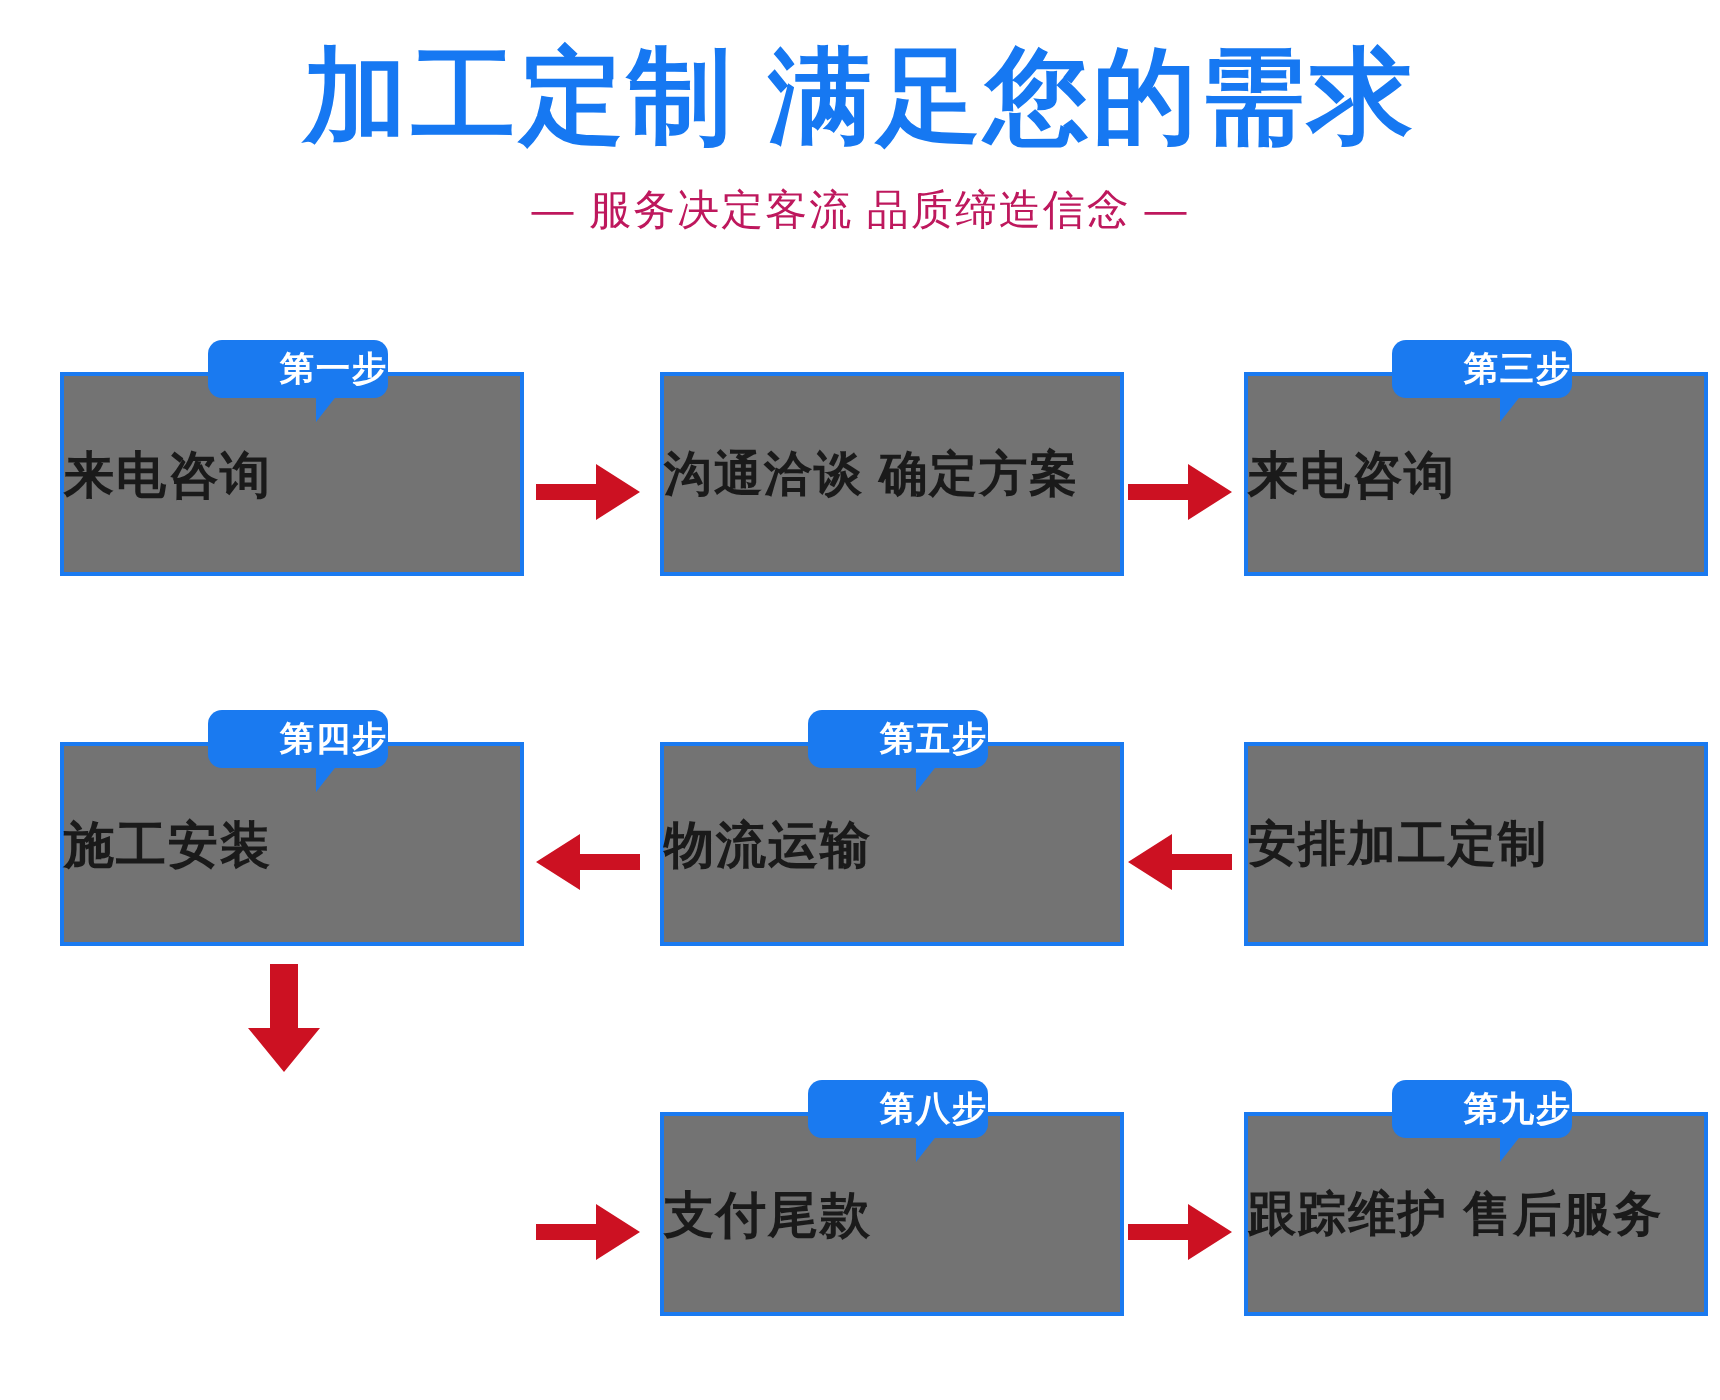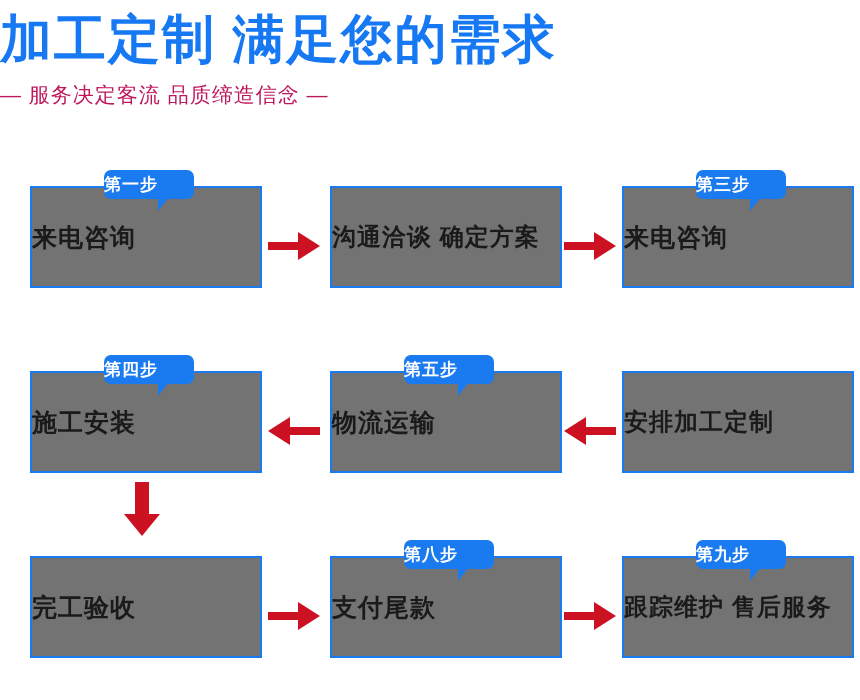--- a/index.html
+++ b/index.html
@@ -10,21 +10,22 @@
   body {
     width: 860px;
     height: 700px;
     overflow: hidden;
     font-family: "Liberation Sans", "DejaVu Sans", sans-serif;
     position: relative;
   }
 
   
   .header {
-    padding-top: 12px;
+    text-align: center;
+    padding-top: 22px;
   }
   .main-title {
     font-size: 52px;
     font-weight: bold;
     color: #1678f2;
     letter-spacing: 2px;
     line-height: 1.05;
     margin: 0;
     white-space: nowrap;
   }
@@ -95,21 +96,21 @@
     height: 40px;
   }
   .badge {
     position: relative;
     width: 90px;
     height: 29px;
     background: #1a7af0;
     border-radius: 7px;
     display: flex;
     align-items: center;
-    justify-content: flex-start;
+    justify-content: flex-end;
     z-index: 3;
   }
   .badge-text {
     color: #ffffff;
     font-size: 17px;
     font-weight: bold;
     letter-spacing: 1px;
     line-height: 1;
     white-space: nowrap;
   }
@@ -247,23 +248,20 @@
 
   <div class="down-arrow-holder">
     <svg class="arrow-svg" width="44" height="58" viewBox="0 0 44 58" style="position:absolute; left:90px; top:0;">
       <path d="M15 2 L29 2 L29 34 L40 34 L22 56 L4 34 L15 34 Z" fill="#cc1122"></path>
     </svg>
   </div>
 
   <div class="row row-3">
 
     <div class="cell cell-c0">
-      <div class="step-box">
-        <span class="step-label">完工验收</span>
-      </div>
     </div>
 
     <div class="arrow-h arrow-h-a">
       <svg class="arrow-svg" width="56" height="40" viewBox="0 0 56 40">
         <path d="M2 16 L32 16 L32 6 L54 20 L32 34 L32 24 L2 24 Z" fill="#cc1122"></path>
       </svg>
     </div>
 
     <div class="cell cell-c1">
       <div class="step-box">

